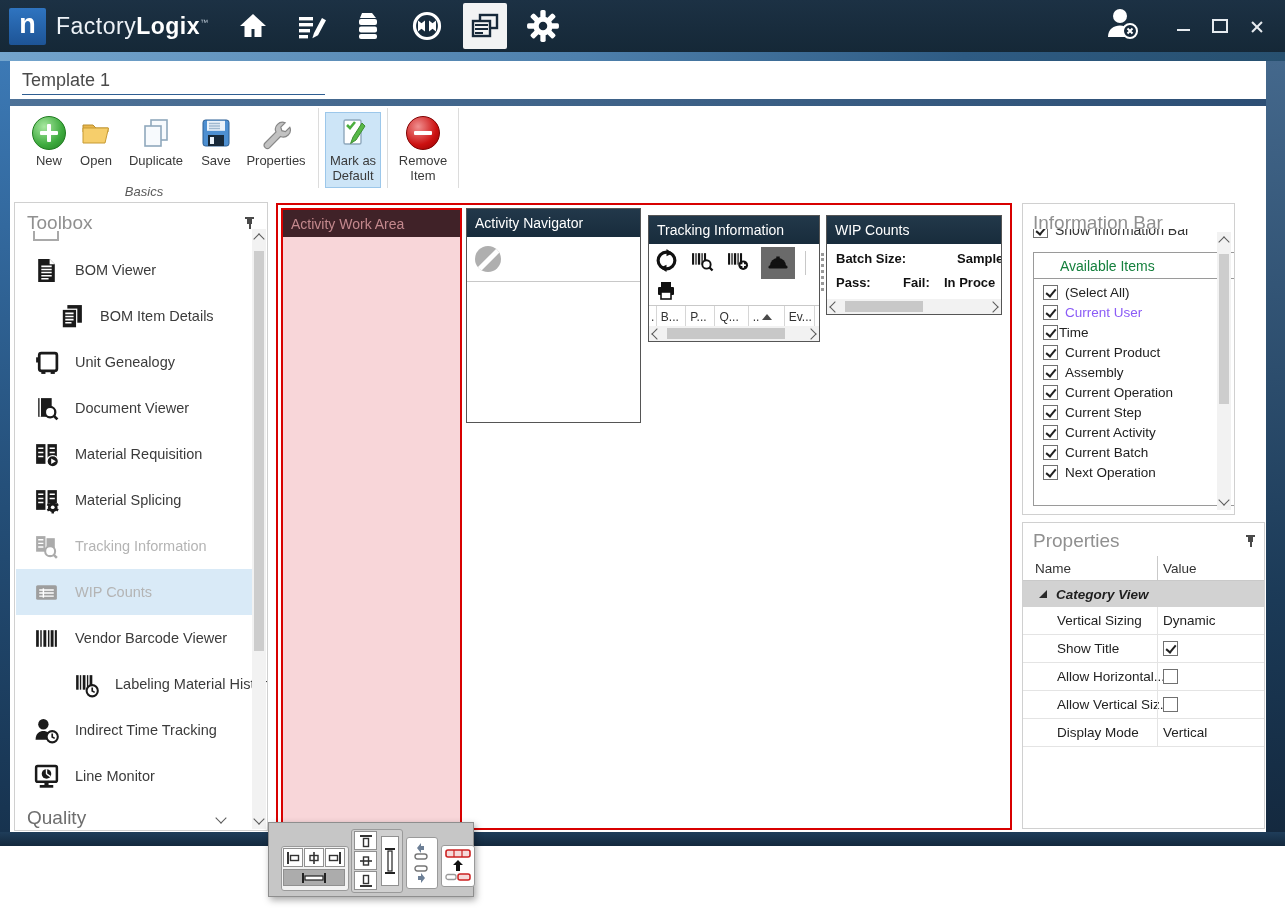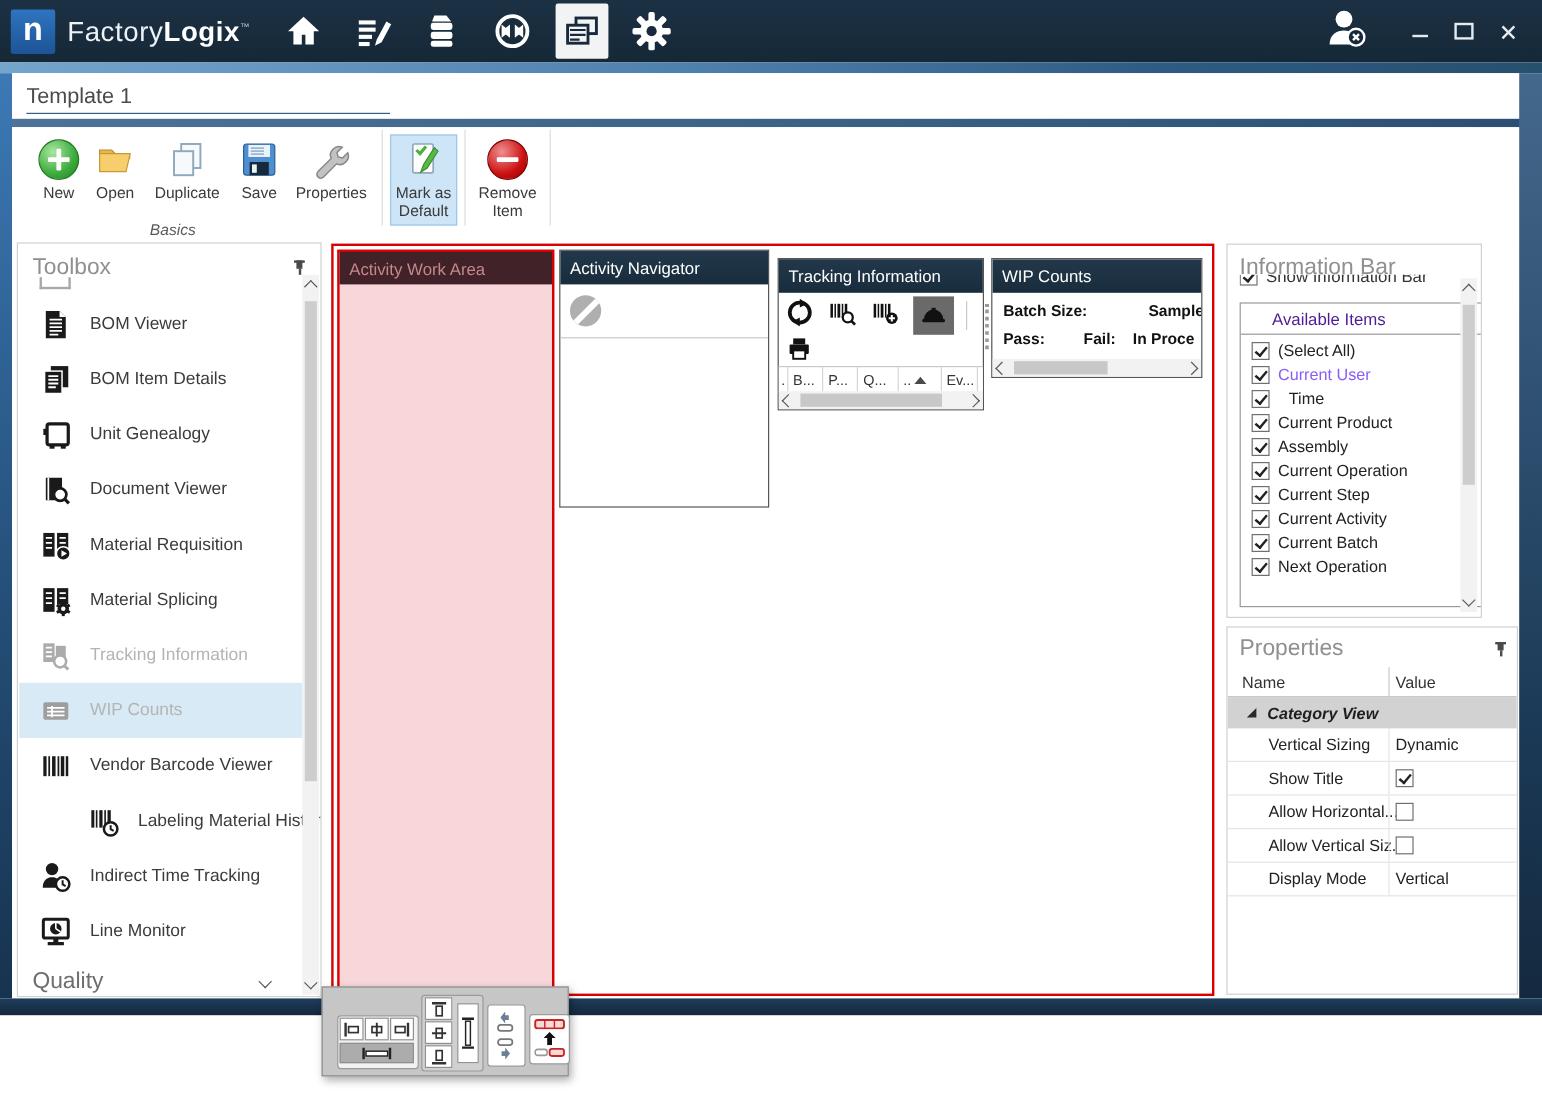--- a/index.html
+++ b/index.html
@@ -293,21 +293,21 @@
     <div class="tool-item" style="top:44px;width:236px;">
       <div class="tico">
           <svg width="27" height="27" viewBox="0 0 26 26">
             <path d="M5 2h11l5 5v17H5z" fill="#1A1A1A"></path>
             <path d="M16 2l5 5h-5z" fill="#fff"></path>
             <path d="M8 9h10M8 12h10M8 15h10M8 18h10M8 21h7" stroke="#fff" stroke-width="1.5"></path>
           </svg>
         </div>
       <div class="tlab">BOM Viewer</div>
     </div>
-    <div class="tool-item" style="top:90px;width:236px;">
+    <div class="tool-item" style="top:90px;width:236px;margin-left:25px;">
       <div class="tico">
           <svg width="27" height="27" viewBox="0 0 26 26">
             <rect x="9" y="2" width="14" height="17" fill="#1A1A1A"></rect>
             <rect x="4" y="6" width="14" height="18" fill="#1A1A1A" stroke="#fff" stroke-width="1.2"></rect>
             <path d="M7 10h8M7 13h8M7 16h8M7 19h6" stroke="#fff" stroke-width="1.5"></path>
           </svg>
         </div>
       <div class="tlab">BOM Item Details</div>
     </div>
     <div class="tool-item" style="top:136px;width:236px;">
@@ -579,32 +579,32 @@
 
     <div class="abs" style="left:10px;top:25px;width:190px;height:13px;overflow:hidden;">
       <div style="display:flex;align-items:center;gap:7px;transform:translateY(-7px);">
         <span class="cb checked"></span>
         <span style="font-size:14px;color:#333;white-space:nowrap;">Show Information Bar</span>
       </div>
     </div>
 
     <div class="abs" style="left:10px;top:48px;width:206px;height:252px;border:1px solid #9A9A9A;">
       <div style="height:25px;border-bottom:1px solid #9A9A9A;display:flex;align-items:center;">
-        <span style="margin-left:26px;font-size:14px;color:#4c1d95;">Available Items</span>
+        <span style="margin-left:26px;font-size:14px;color:#15803d;">Available Items</span>
       </div>
       <div style="padding:6px 0 0 9px;display:flex;flex-direction:column;gap:5px;">
         <div style="display:flex;align-items:center;gap:7px;">
             <span class="cb checked"></span>
             <span style="font-size:13.5px;color:#222;">(Select All)</span>
           </div>
         <div style="display:flex;align-items:center;gap:7px;">
             <span class="cb checked"></span>
             <span style="font-size:13.5px;color:#8b5cf6;">Current User</span>
           </div>
-        <div style="display:flex;align-items:center;gap:16px;">
+        <div style="display:flex;align-items:center;gap:1px;">
             <span class="cb checked"></span>
             <span style="font-size:13.5px;color:#222;">Time</span>
           </div>
         <div style="display:flex;align-items:center;gap:7px;">
             <span class="cb checked"></span>
             <span style="font-size:13.5px;color:#222;">Current Product</span>
           </div>
         <div style="display:flex;align-items:center;gap:7px;">
             <span class="cb checked"></span>
             <span style="font-size:13.5px;color:#222;">Assembly</span>

